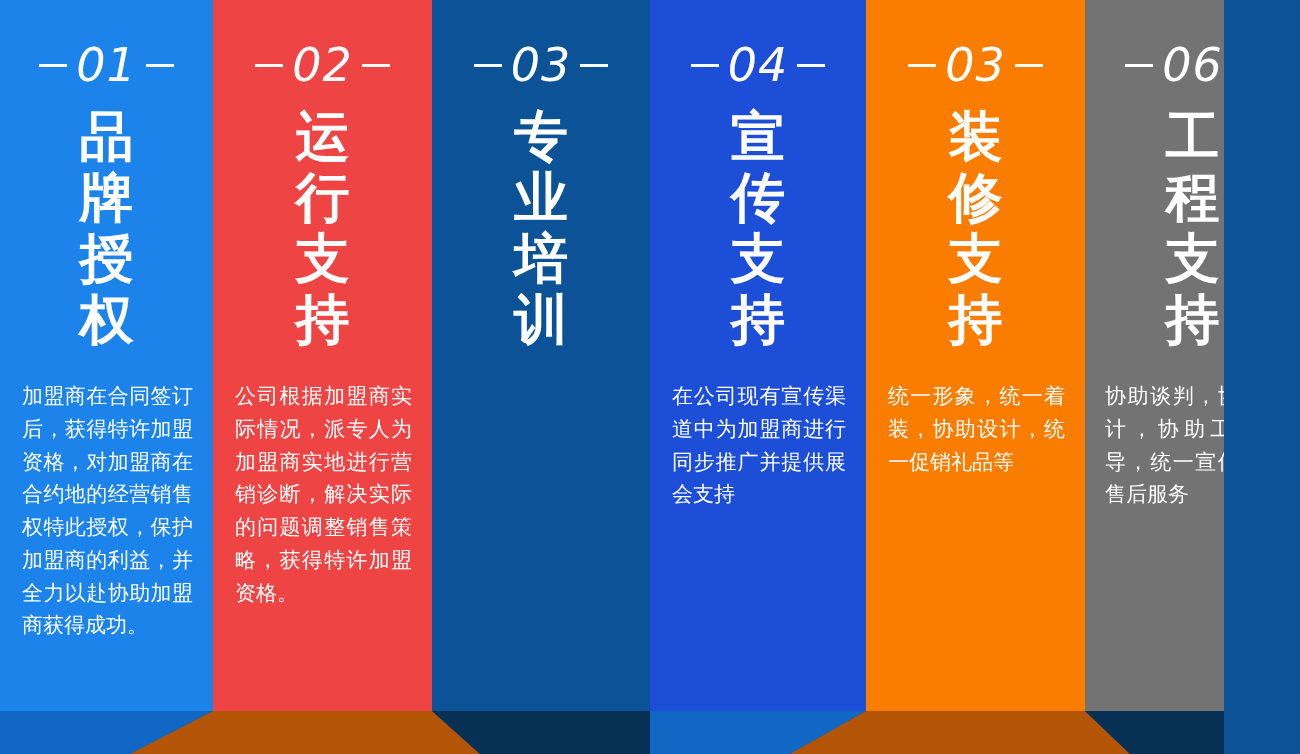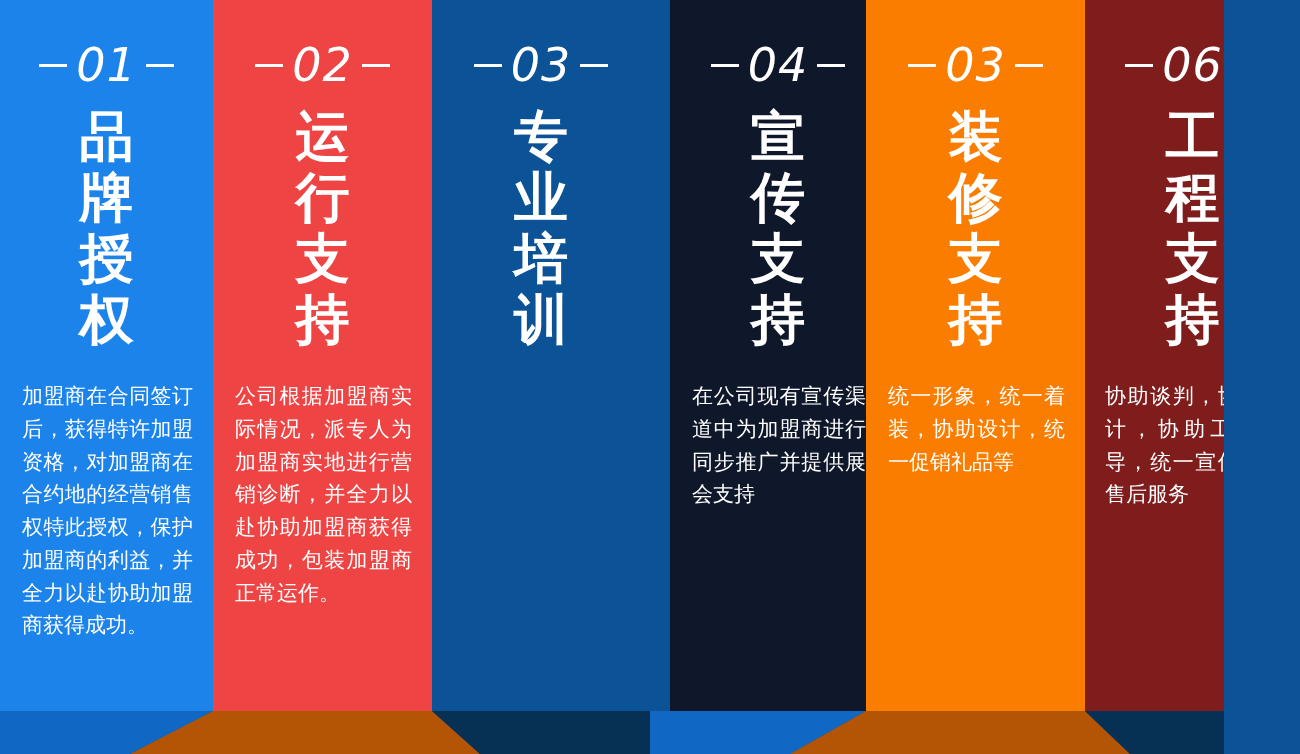--- a/index.html
+++ b/index.html
@@ -149,41 +149,41 @@
         <span class="dash"></span>
         <span class="num">02</span>
         <span class="dash"></span>
       </div>
       <div class="heading">
         <span class="hchar">运</span>
         <span class="hchar">行</span>
         <span class="hchar">支</span>
         <span class="hchar">持</span>
       </div>
-      <div class="body-text">公司根据加盟商实际情况，派专人为加盟商实地进行营销诊断，并全力以赴协助加盟商获得成功，包装加盟商正常运作。</div>
+      <div class="body-text">公司根据加盟商实际情况，派专人为加盟商实地进行营销诊断，解决实际的问题调整销售策略，获得特许加盟资格。</div>
     </div>
   </div>
 
   <div class="col col-3" id="col2" style="left: 432px; width: 218px; background: rgb(11, 82, 150);">
     <div class="col-inner">
       <div class="num-row">
         <span class="dash"></span>
         <span class="num">03</span>
         <span class="dash"></span>
       </div>
       <div class="heading">
         <span class="hchar">专</span>
         <span class="hchar">业</span>
         <span class="hchar">培</span>
         <span class="hchar">训</span>
       </div>
     </div>
   </div>
 
-  <div class="col col-4" id="col3" style="left: 670px; width: 216px; background: #0f172a;">
+  <div class="col col-4" id="col3" style="left: 650px; width: 216px; background: #1d4ed8;">
     <div class="col-inner">
       <div class="num-row">
         <span class="dash"></span>
         <span class="num">04</span>
         <span class="dash"></span>
       </div>
       <div class="heading">
         <span class="hchar">宣</span>
         <span class="hchar">传</span>
         <span class="hchar">支</span>
@@ -203,21 +203,21 @@
       <div class="heading">
         <span class="hchar">装</span>
         <span class="hchar">修</span>
         <span class="hchar">支</span>
         <span class="hchar">持</span>
       </div>
       <div class="body-text">统一形象，统一着装，协助设计，统一促销礼品等</div>
     </div>
   </div>
 
-  <div class="col col-6" id="col5" style="left: 1085px; width: 215px; background: #7f1d1d;">
+  <div class="col col-6" id="col5" style="left: 1085px; width: 215px; background: #737373;">
     <div class="col-inner">
       <div class="num-row">
         <span class="dash"></span>
         <span class="num">06</span>
         <span class="dash"></span>
       </div>
       <div class="heading">
         <span class="hchar">工</span>
         <span class="hchar">程</span>
         <span class="hchar">支</span>

